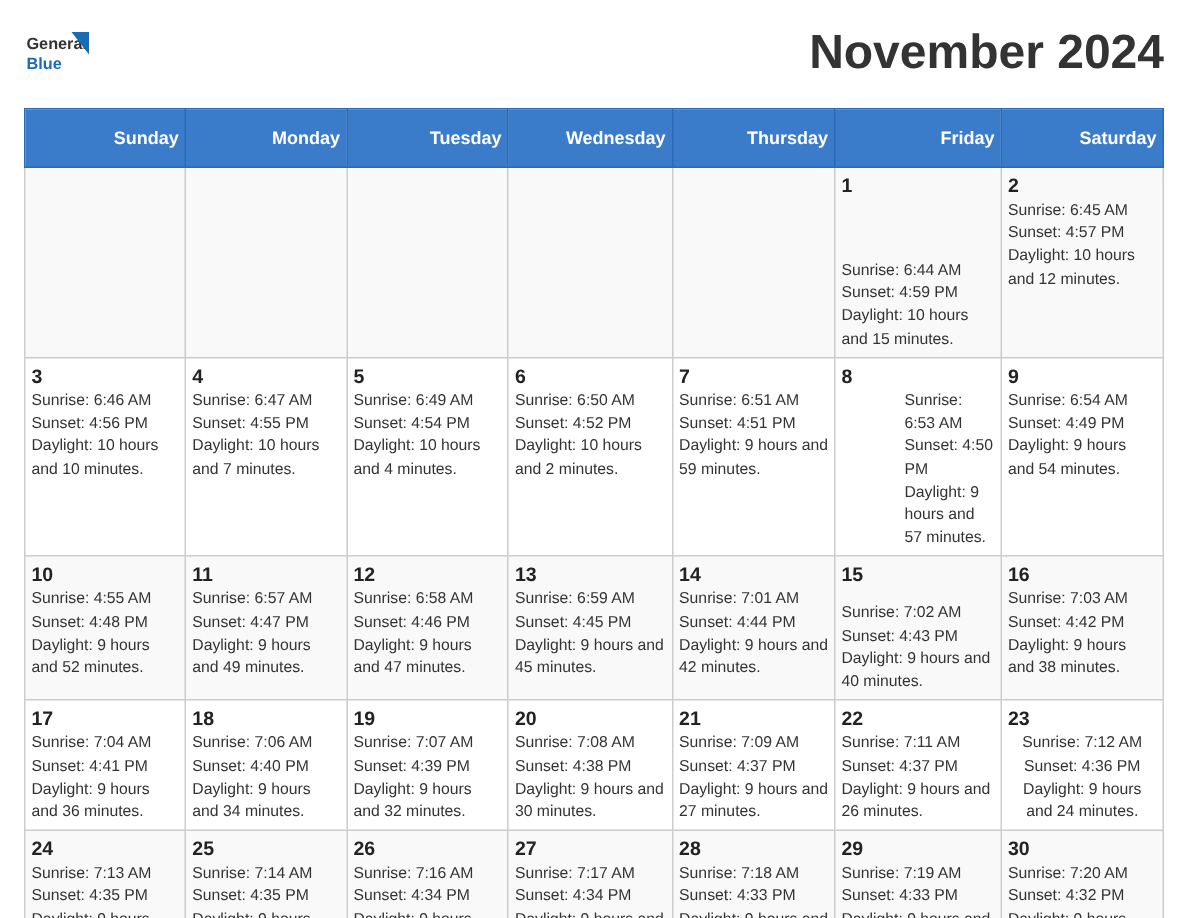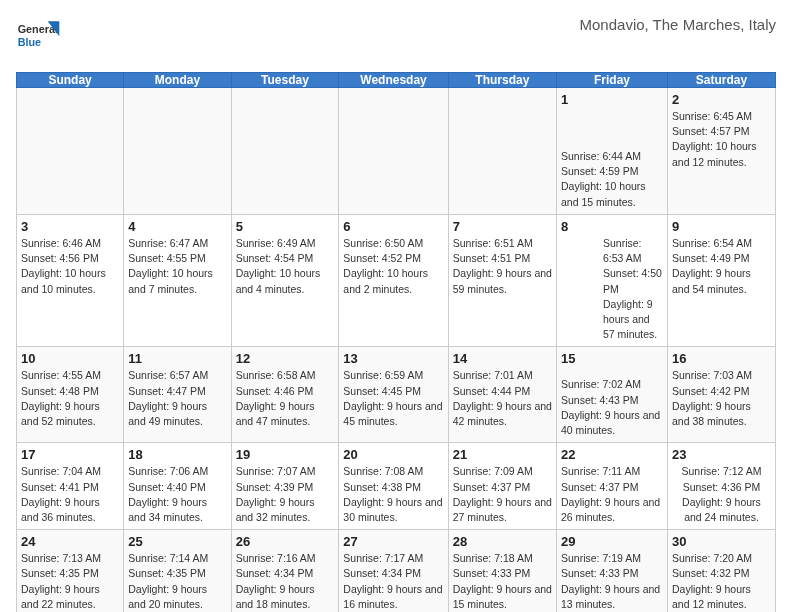--- a/index.html
+++ b/index.html
@@ -34,22 +34,22 @@
       color: #555;
     }
     table {
       width: 100%;
       border-collapse: collapse;
       font-size: 11px;
     }
     thead th {
       background-color: #3a7cc9;
       color: #fff;
-      padding: 0 4px;
-      text-align: center;
+      padding: 12px 4px;
+      text-align: right;
       font-size: 12px;
       font-weight: bold;
       border: 1px solid #2a6ab9;
     }
     tbody td {
       border: 1px solid #ccc;
       padding: 4px;
       vertical-align: top;
       width: 113px;
       min-height: 80px;
@@ -83,21 +83,21 @@
 <div class="header-area">
   <div class="logo">
   <svg width="50" height="44" viewBox="0 0 60 44">
     <rect x="0" y="0" width="30" height="44" fill="white"></rect>
     <text x="2" y="16" font-size="13" font-weight="bold" fill="#333" font-family="Arial">General</text>
     <text x="2" y="32" font-size="13" font-weight="bold" fill="#1a6bb5" font-family="Arial">Blue</text>
     <polygon points="38,2 52,2 52,20" fill="#1a6bb5"></polygon>
   </svg>
 </div>
   <div class="title-area">
-    <div class="location-title">Mondavio, The Marches, Italy</div>
+    <div class="month-title">November 2024</div>
   </div>
 </div>
 
 <table>
   <thead>
     <tr>
     <th>Sunday</th>
         <th>Monday</th>
         <th>Tuesday</th>
         <th>Wednesday</th>

